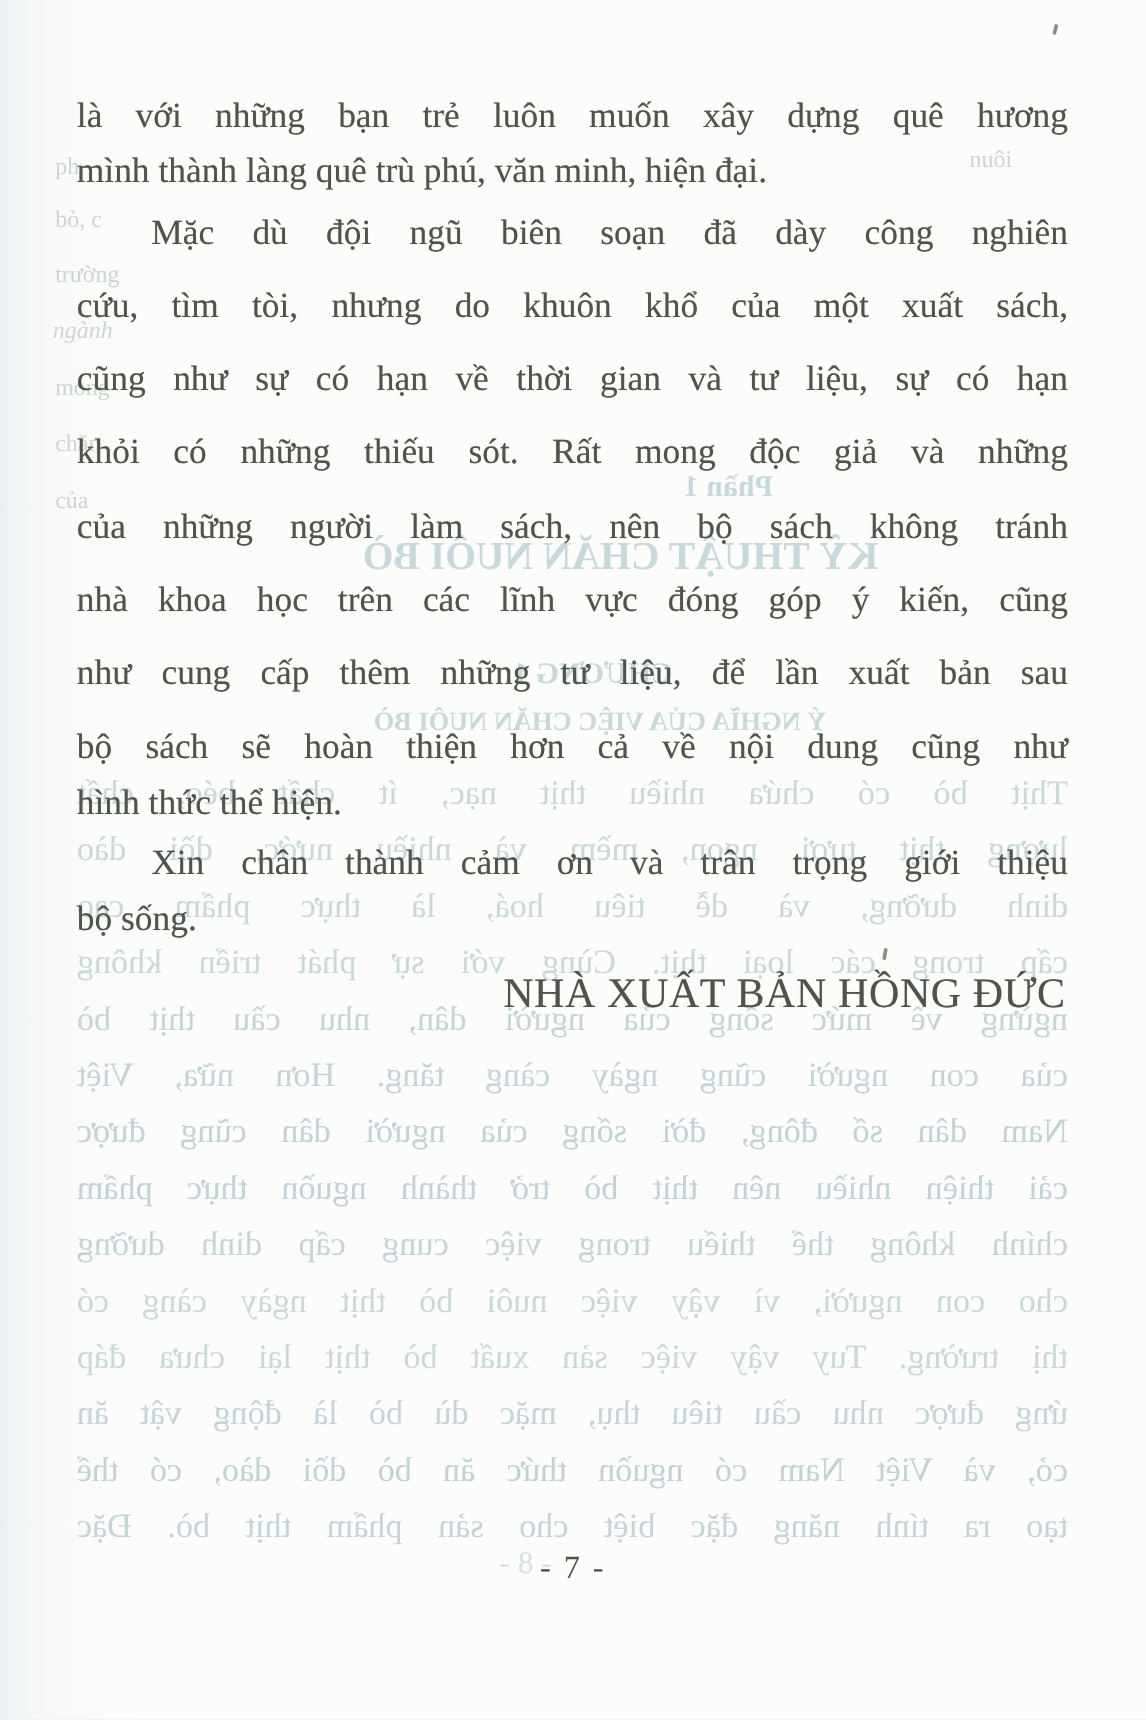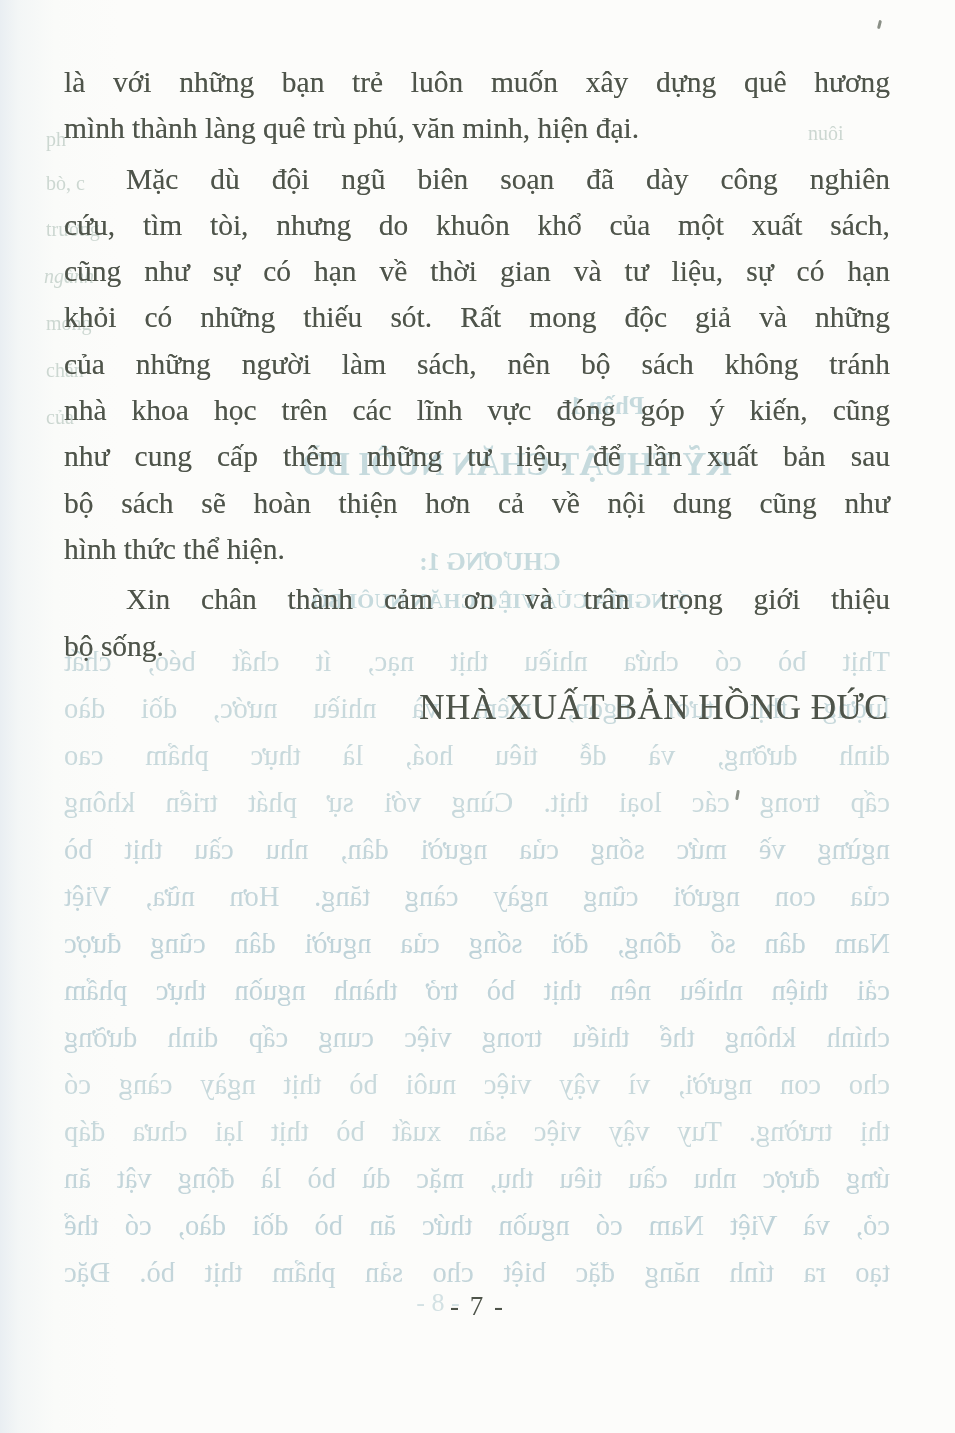--- a/index.html
+++ b/index.html
@@ -43,21 +43,21 @@
 
   
   .doc{
     position:absolute;left:64px;top:59px;width:826px;
     color:#4e544a;
     font-size:29.5px;
     z-index:2;
     text-shadow:0 0 0.6px rgba(78,84,74,0.5);
   }
   .ln{line-height:46.3px;}
-  .j{text-align:justify;text-align-last:justify;}
+  .j{text-align:justify;text-align-last:justify;margin-top:15px;}
   .ind{text-indent:62px;}
   .psp{margin-top:4px;}
   .publisher{
     margin-top:19px;
     text-align:right;
     font-size:35px;
     letter-spacing:0.5px;
     padding-right:2px;
     line-height:40px;
   }

